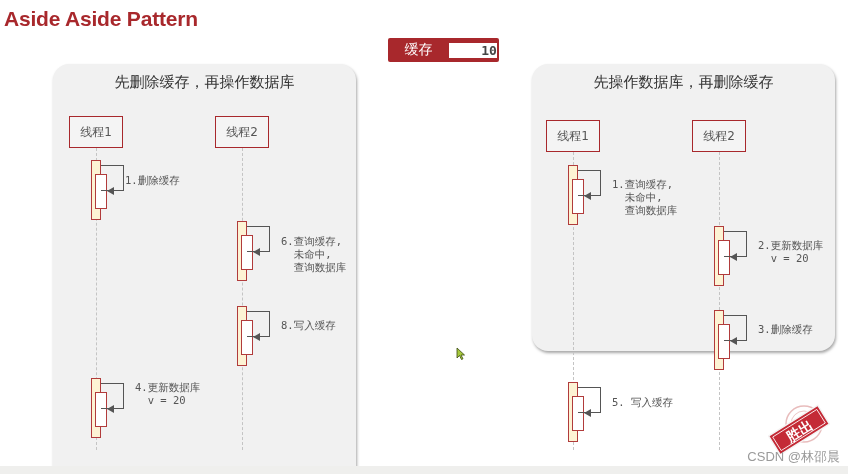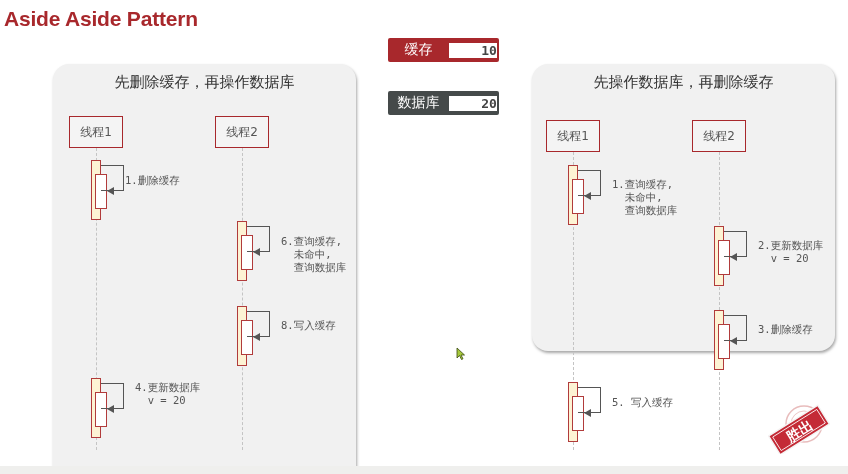--- a/index.html
+++ b/index.html
@@ -26,24 +26,20 @@
 </head>
 <body>
 
 <div class="page">
 
   <div class="title">Aside Aside Pattern</div>
 
   <div class="badge" style="left:388px; top:38px; width:111px; background:#a8282c;">
     <div class="lbl" style="width:61px;">缓存</div>
     <div class="val" style="width:48px;">10</div>
-  </div>
-  <div class="badge" style="left:388px; top:91px; width:111px; background:#454a4a;">
-    <div class="lbl" style="width:61px;">数据库</div>
-    <div class="val" style="width:48px;">20</div>
   </div>
 
   <div class="panel" style="left:53px; top:64px; width:303px; height:440px;">
     <div class="panel-title">先删除缓存，再操作数据库</div>
 
     <div class="thread" style="left:16px; top:52px;">线程1</div>
     <div class="thread" style="left:162px; top:52px;">线程2</div>
 
     <div class="lifeline" style="left:43px; top:84px; height:302px;"></div>
     <div class="lifeline" style="left:189px; top:84px; height:302px;"></div>
@@ -120,14 +116,15 @@
       <rect x="2" y="19" width="58" height="22" fill="#c42a36" stroke="#f4f4f4" stroke-width="1.5"></rect>
       <rect x="5" y="22" width="52" height="16" fill="none" stroke="#ffffff" stroke-width="0.8"></rect>
       <text x="31" y="36" text-anchor="middle" font-family="DejaVu Serif, serif" font-weight="bold" font-size="14" fill="#ffffff">胜出</text>
     </g>
   </svg>
 
   <svg class="cursor" width="10" height="14" viewBox="0 0 10 14">
     <path d="M1 1 L1 11 L3.5 8.5 L5.5 12.5 L7 11.8 L5 8 L8.5 8 Z" fill="#a6c83c" stroke="#3a4a10" stroke-width="0.8"></path>
   </svg>
 
+  <div class="watermark">CSDN @林邵晨</div>
   <div class="bottom-bar"></div>
 </div>
 
 </body></html>

